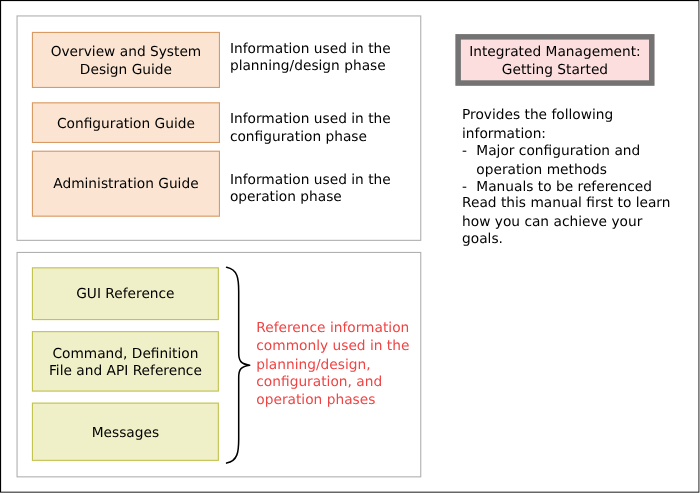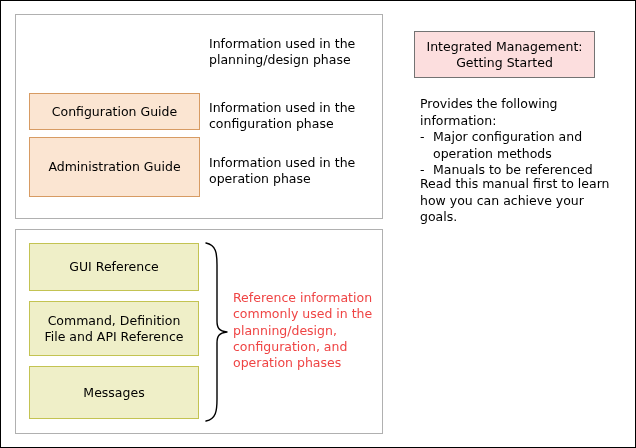--- a/index.html
+++ b/index.html
@@ -46,21 +46,21 @@
   .box-peach {
     background: #fbe5d2;
     border: 1px solid #d79b63;
   }
   .box-yellow {
     background: #efefc8;
     border: 1px solid #c3c352;
   }
   .box-pink {
     background: #fcdede;
-    border: 1px solid #737373;
+    border: 5px solid #737373;
   }
 
   
   #box-overview { left: 28px; top: 28px;  width: 171px; height: 51px; }
   #box-config   { left: 28px; top: 92px;  width: 171px; height: 37px; }
   #box-admin    { left: 28px; top: 136px; width: 171px; height: 60px; }
 
   
   #box-gui      { left: 28px; top: 242px; width: 170px; height: 48px; }
   #box-command  { left: 28px; top: 300px; width: 170px; height: 55px; }
@@ -127,20 +127,21 @@
     top: 0;
   }
 </style>
 </head>
 <body>
 
 <div id="root">
 
   <div class="panel" id="panel-guides"></div>
 
+  <div class="box box-peach" id="box-overview">Overview and System Design Guide</div>
   <div class="desc" id="desc-overview">Information used in the planning/design phase</div>
 
   <div class="box box-peach" id="box-config">Configuration Guide</div>
   <div class="desc" id="desc-config">Information used in the configuration phase</div>
 
   <div class="box box-peach" id="box-admin">Administration Guide</div>
   <div class="desc" id="desc-admin">Information used in the operation phase</div>
 
   <div class="panel" id="panel-refs"></div>
 

